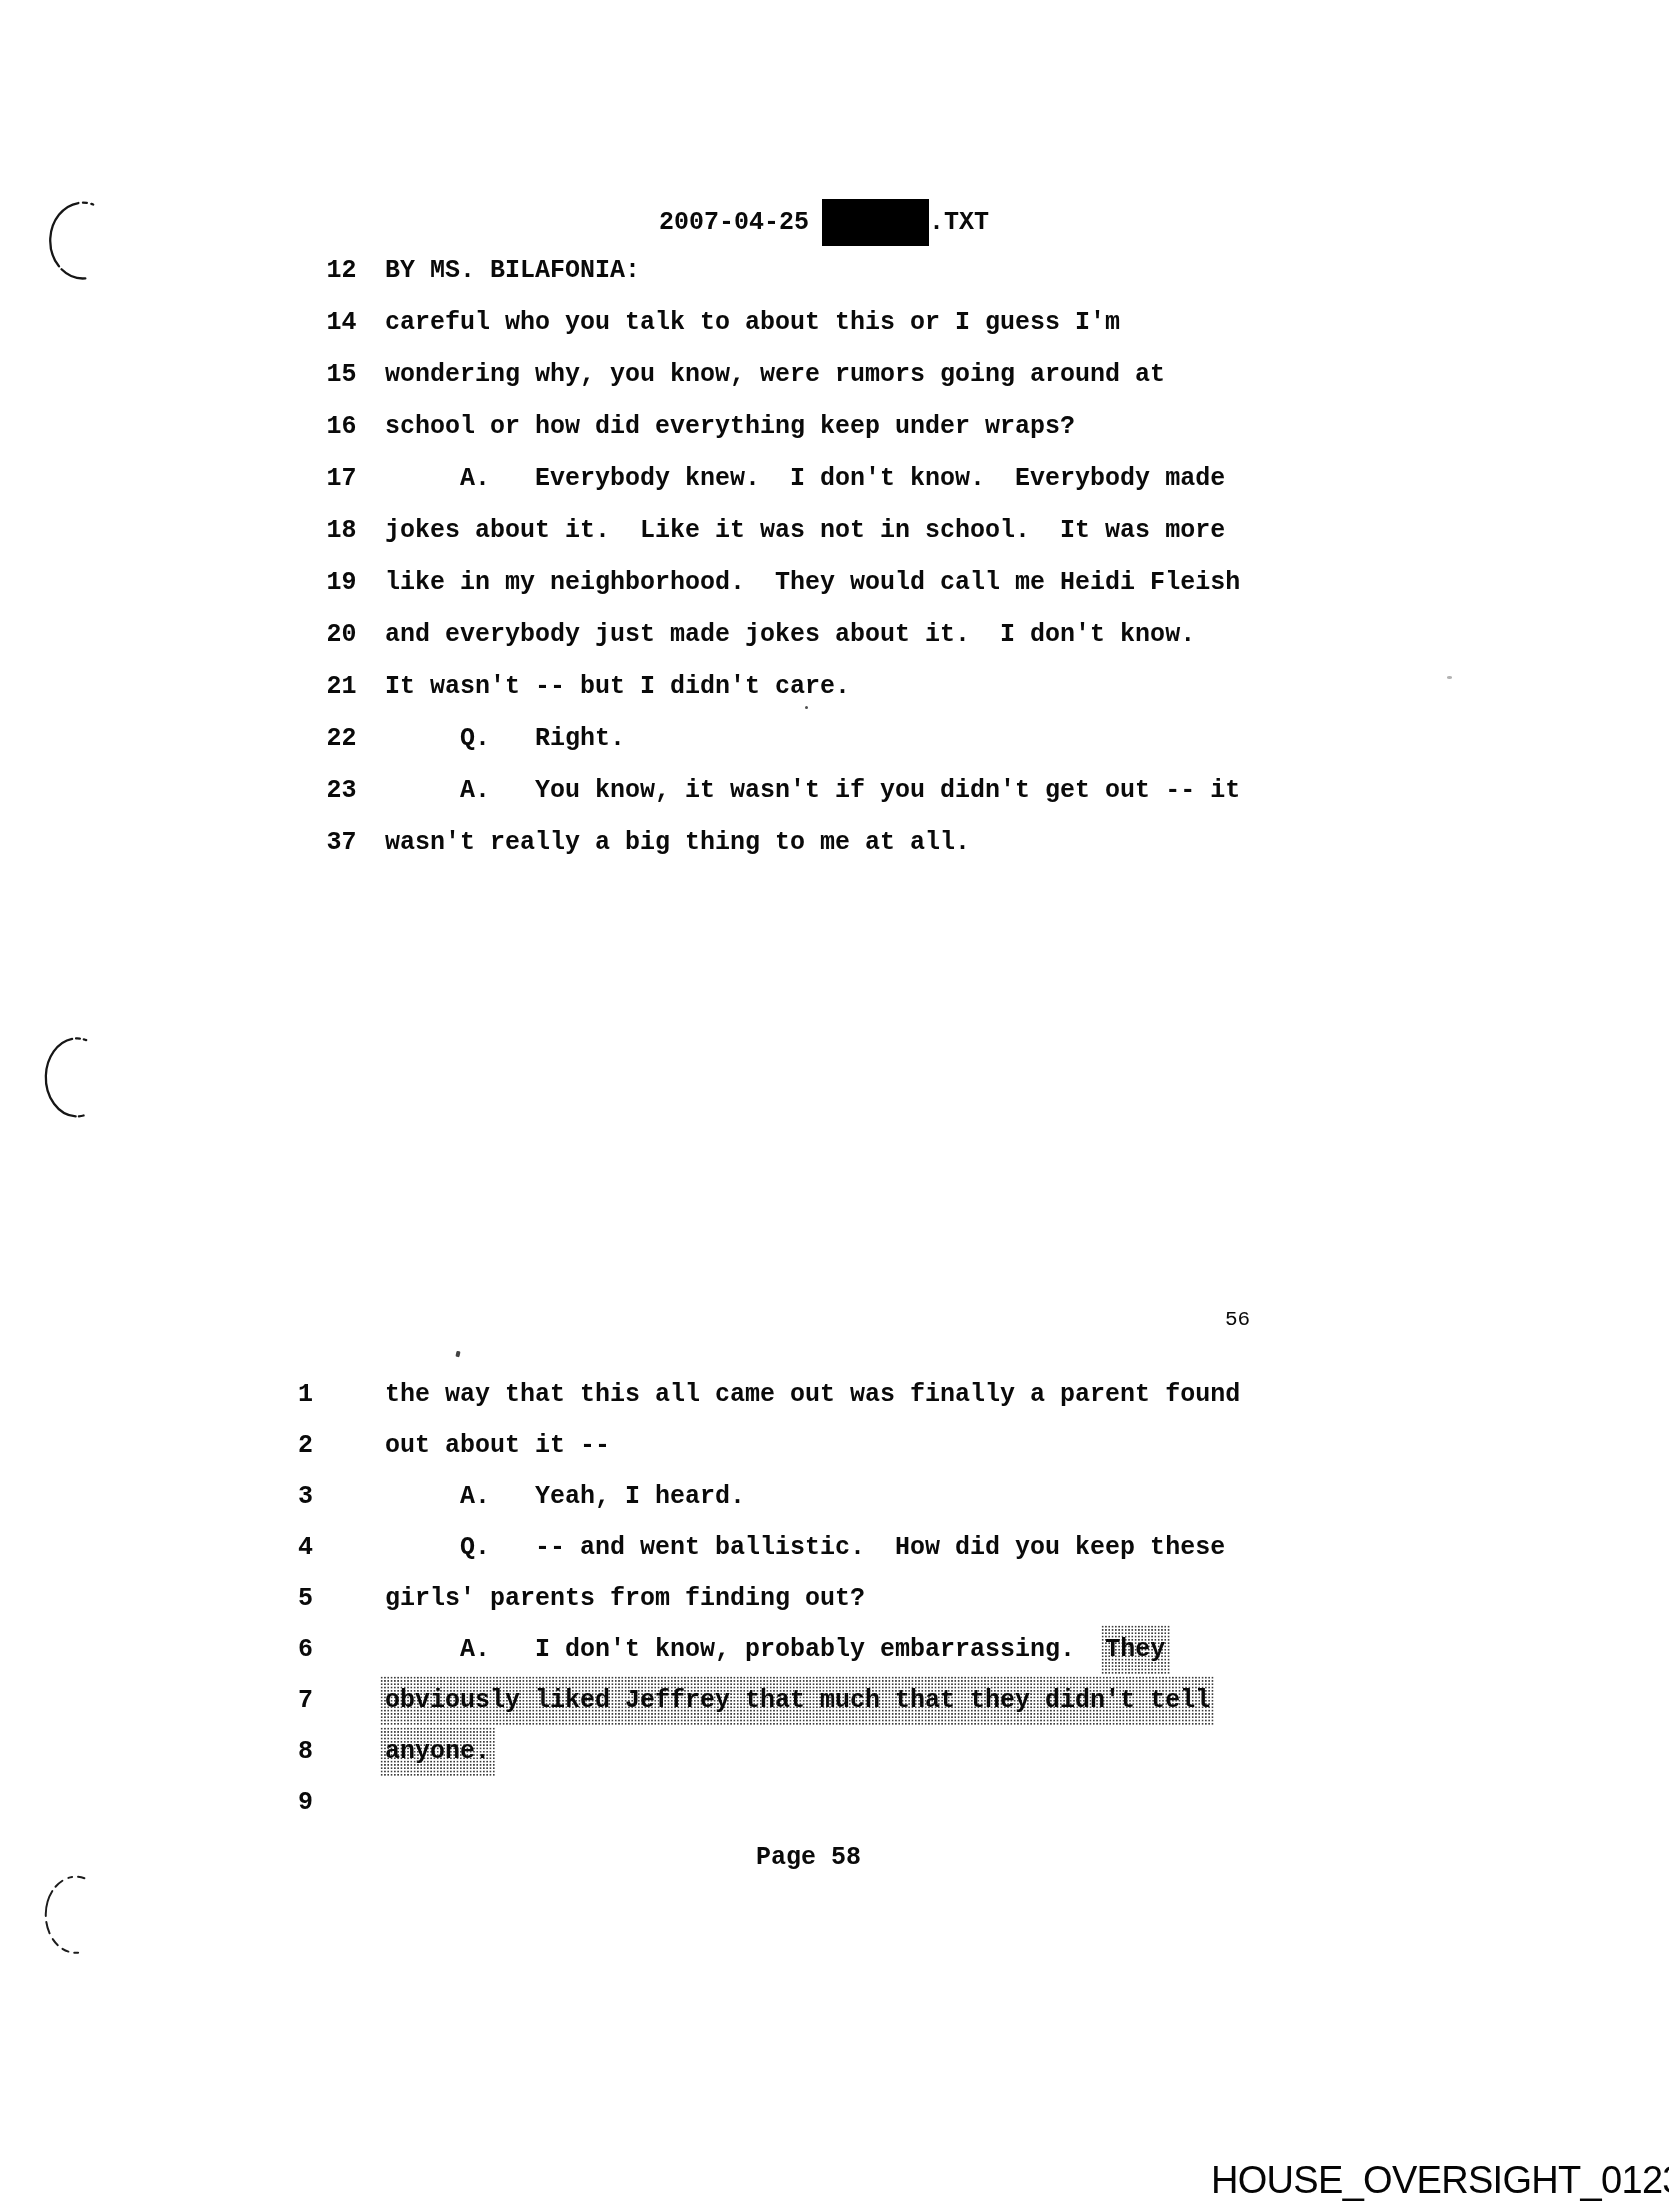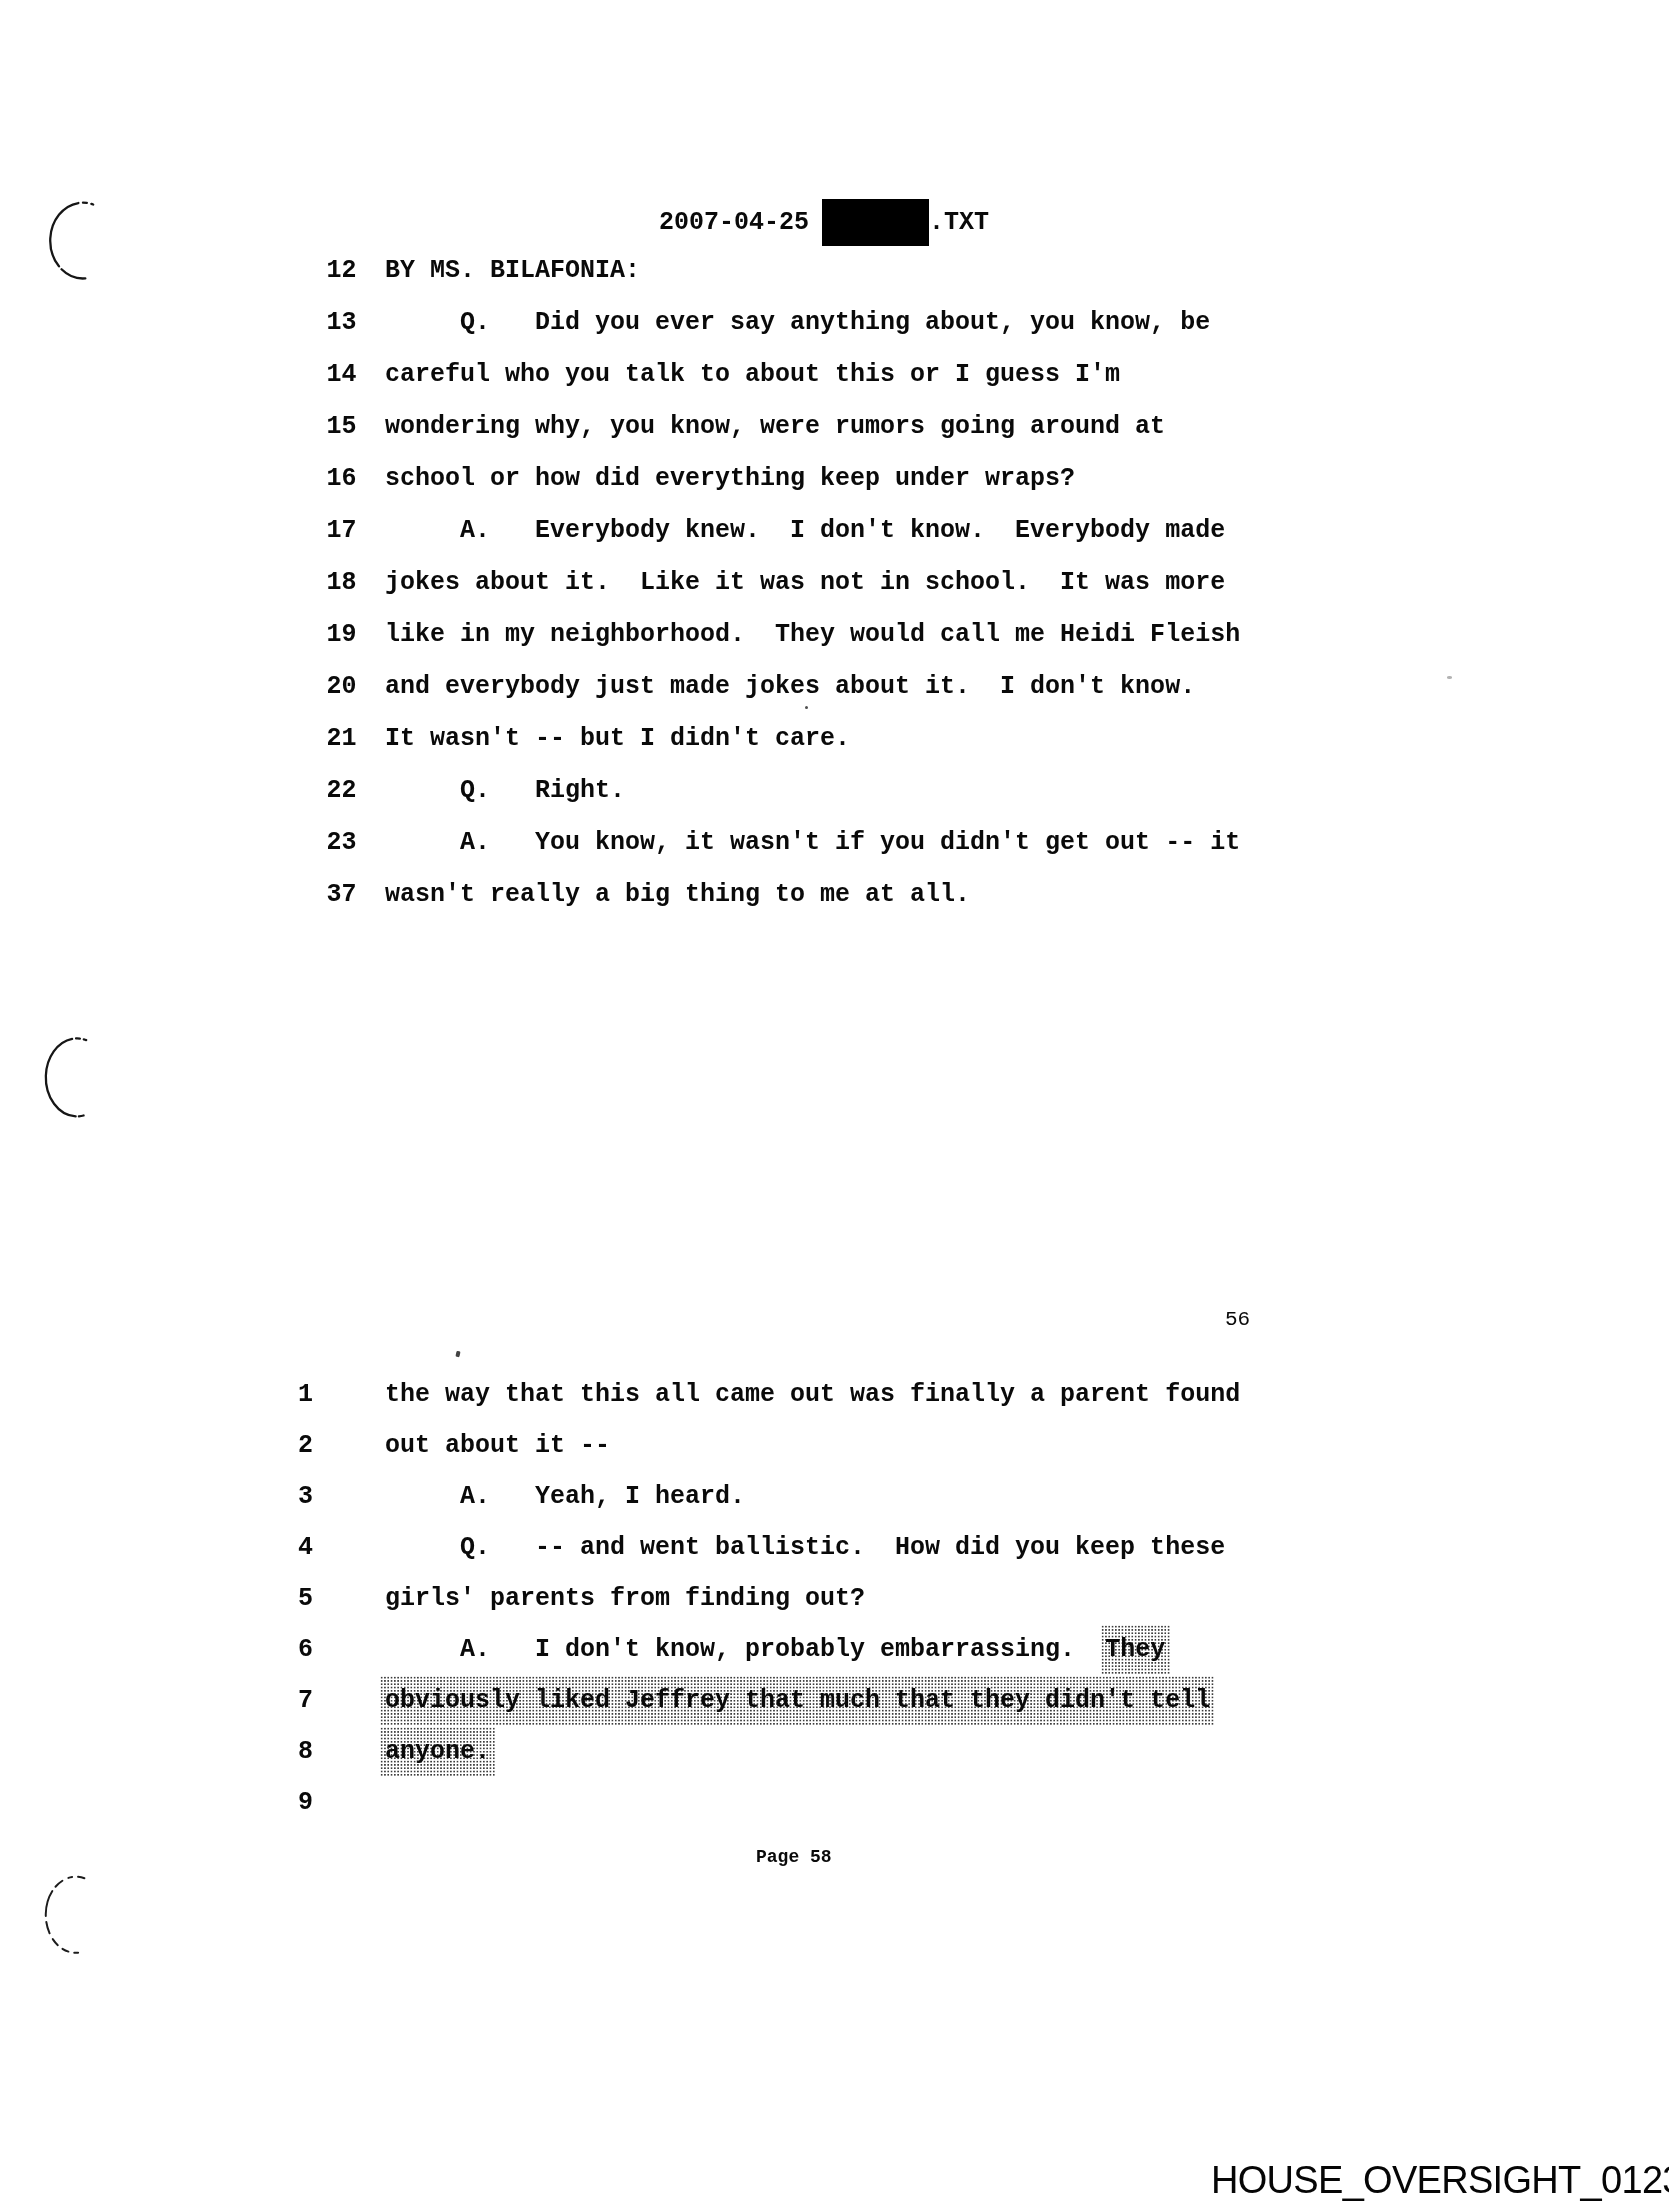--- a/index.html
+++ b/index.html
@@ -43,21 +43,21 @@
     padding: 9.8px 4.6px;
     margin: 0 -4.6px;
   }
   
   .upper-pagenum {
     position: absolute; left: 1225px; top: 1305px;
     font-size: 21px; font-weight: 400; line-height: 29px; white-space: pre;
   }
   .footer-label {
     position: absolute; left: 756px; top: 1843px;
-    font-size: 18px; font-weight: 700; line-height: 29px; white-space: pre;
+    font-size: 25px; font-weight: 700; line-height: 29px; white-space: pre;
   }
   .bates {
     position: absolute; left: 1211px; top: 2159px;
     font-family: "Liberation Sans", sans-serif;
     font-size: 38px; font-weight: 400; letter-spacing: -0.7px;
     color: #050505; white-space: pre;
   }
   
   .arc { position: absolute; }
   .speck { position: absolute; background: #222; border-radius: 50%; }
@@ -85,21 +85,20 @@
   <div class="speck" id="speck3"></div>
 
   <div class="header-row">
     <span>2007-04-25</span>
     <span class="redaction"></span>
     <span>.TXT</span>
   </div>
 
   <div class="block" id="block1">
       <div class="row"><span class="num">12</span><span class="text"><span>BY MS. BILAFONIA:</span></span></div>
-      <div class="row"><span class="num">13</span><span class="text"><span>     Q.   Did you ever say anything about, you know, be</span></span></div>
       <div class="row"><span class="num">14</span><span class="text"><span>careful who you talk to about this or I guess I'm</span></span></div>
       <div class="row"><span class="num">15</span><span class="text"><span>wondering why, you know, were rumors going around at</span></span></div>
       <div class="row"><span class="num">16</span><span class="text"><span>school or how did everything keep under wraps?</span></span></div>
       <div class="row"><span class="num">17</span><span class="text"><span>     A.   Everybody knew.  I don't know.  Everybody made</span></span></div>
       <div class="row"><span class="num">18</span><span class="text"><span>jokes about it.  Like it was not in school.  It was more</span></span></div>
       <div class="row"><span class="num">19</span><span class="text"><span>like in my neighborhood.  They would call me Heidi Fleish</span></span></div>
       <div class="row"><span class="num">20</span><span class="text"><span>and everybody just made jokes about it.  I don't know.</span></span></div>
       <div class="row"><span class="num">21</span><span class="text"><span>It wasn't -- but I didn't care.</span></span></div>
       <div class="row"><span class="num">22</span><span class="text"><span>     Q.   Right.</span></span></div>
       <div class="row"><span class="num">23</span><span class="text"><span>     A.   You know, it wasn't if you didn't get out -- it</span></span></div>

